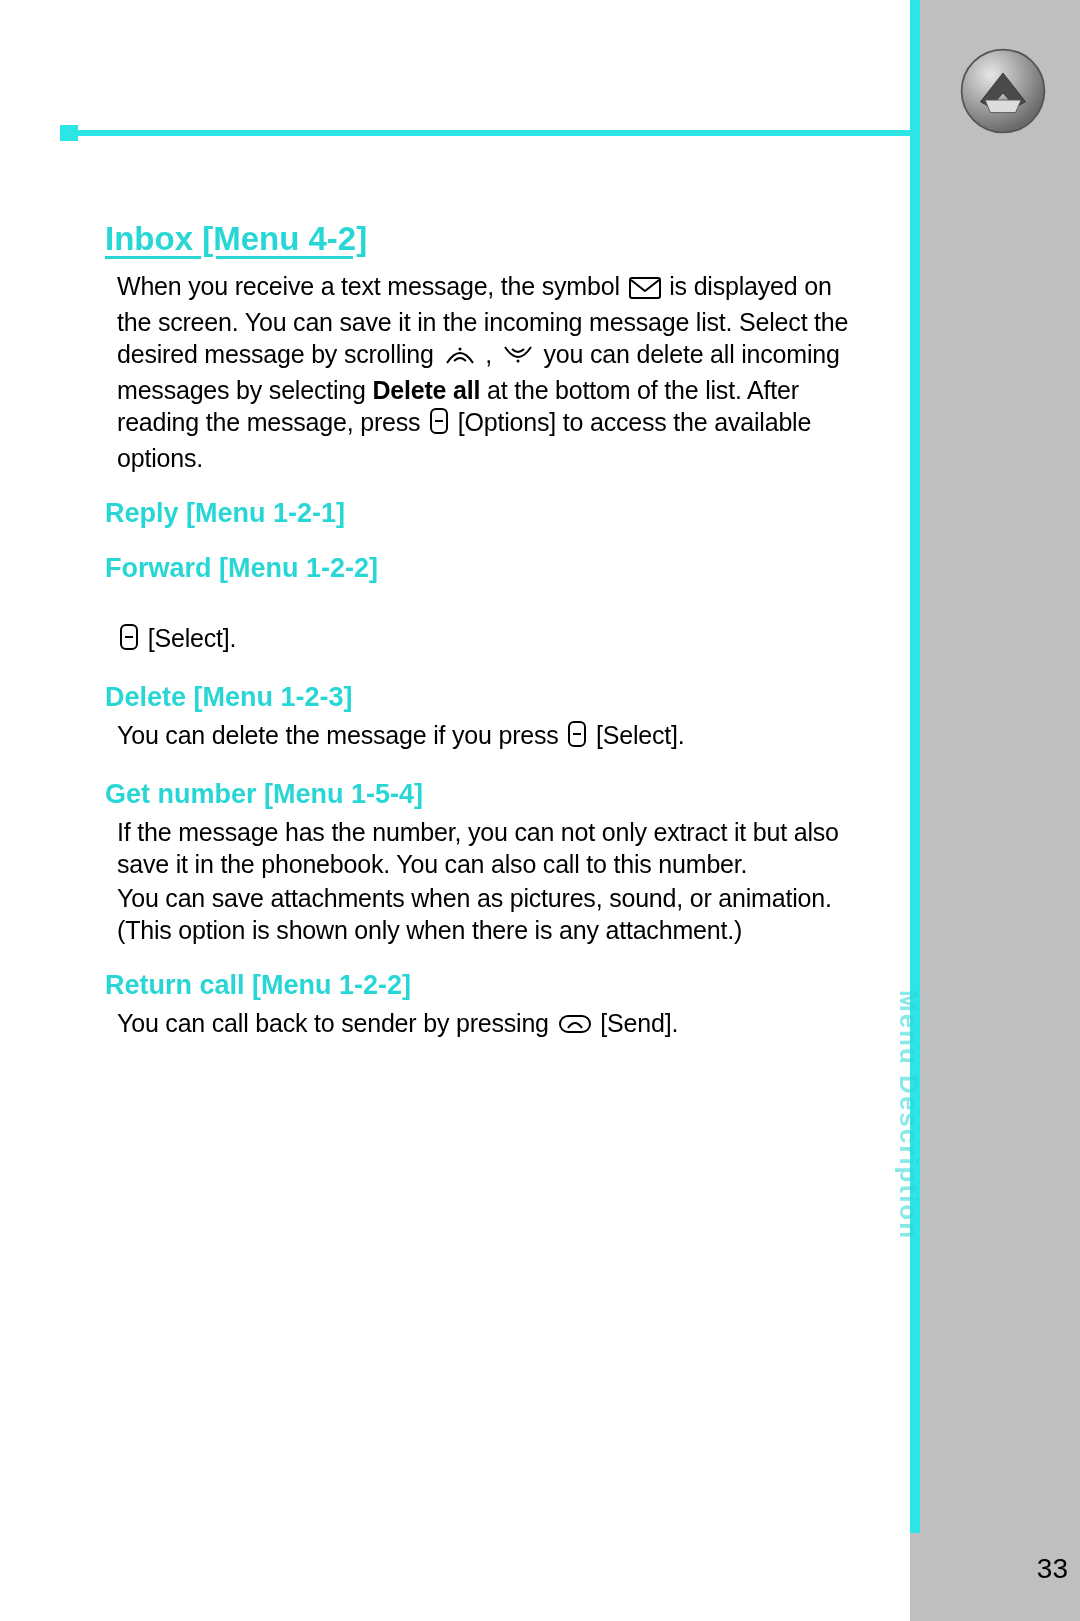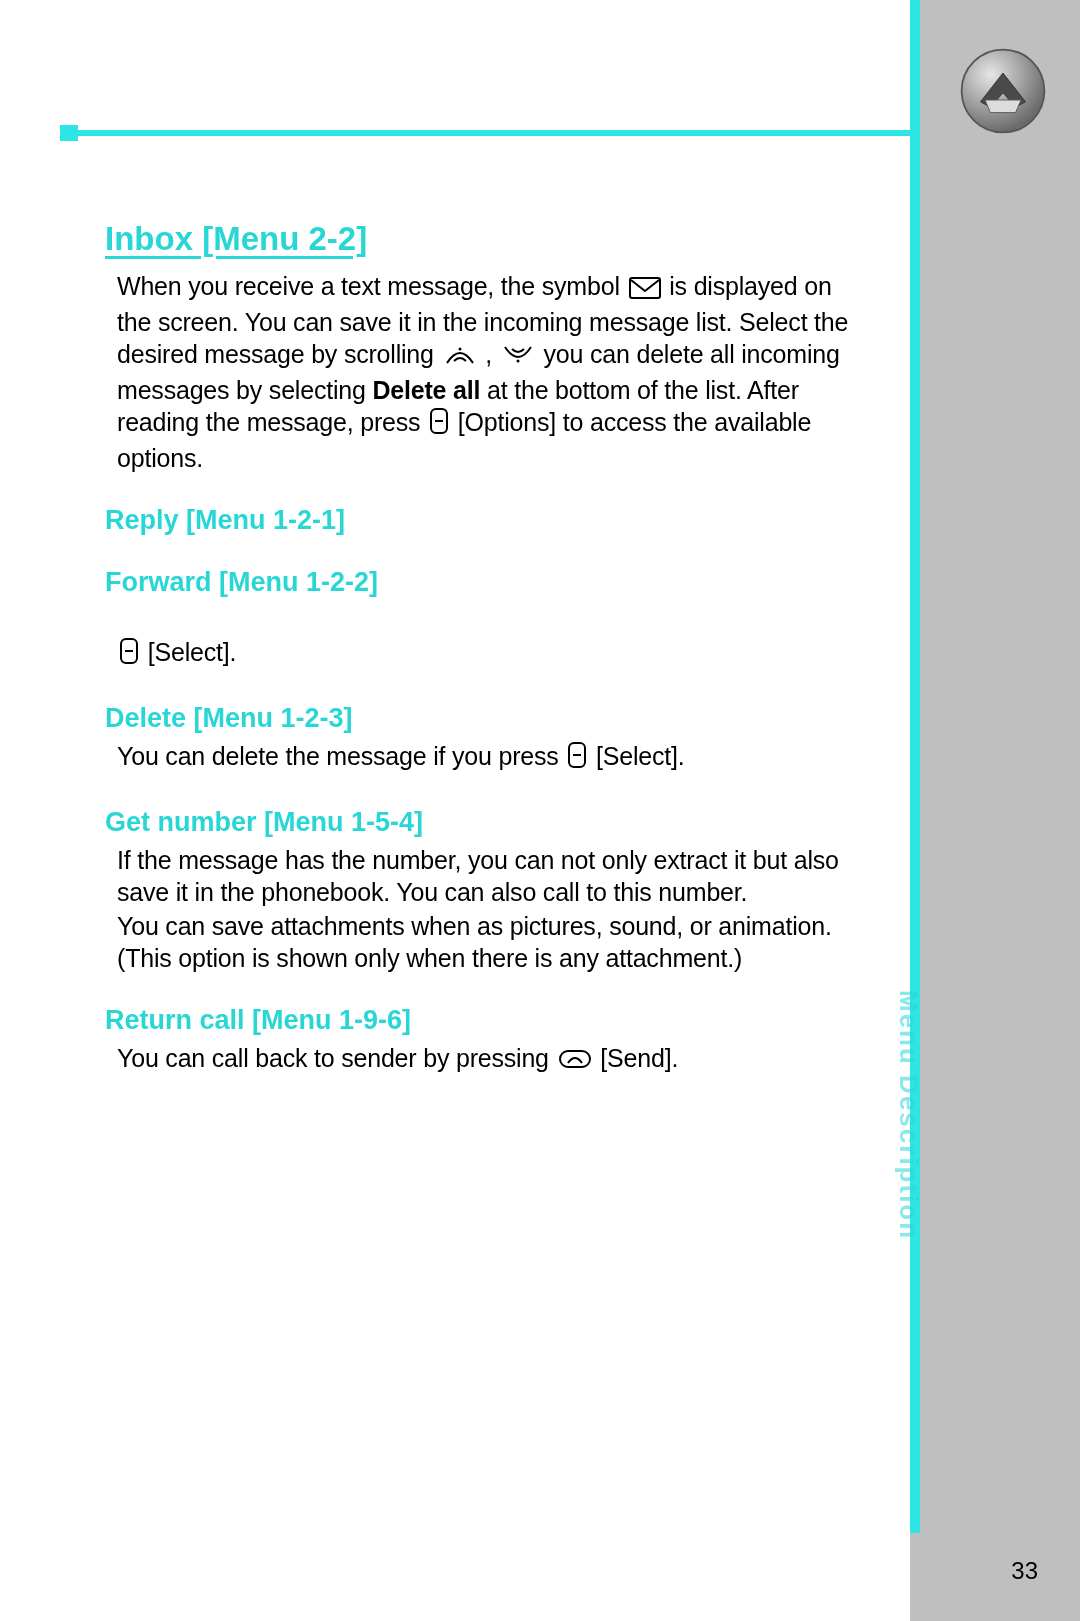--- a/index.html
+++ b/index.html
@@ -73,21 +73,21 @@
     color: #29d6d6;
     text-decoration: underline;
     text-decoration-color: #29d6d6;
     text-underline-offset: 6px;
     margin: 0 0 12px 0;
   }
   .h2 {
     font-size: 27px;
     font-weight: bold;
     color: #29d6d6;
-    margin: 31px 0 6px 0;
+    margin: 24px 0 6px 0;
   }
   .p {
     font-size: 25px;
     line-height: 1.28;
     color: #000;
     margin: 0 0 2px 12px;
     letter-spacing: -0.2px;
   }
   .p strong { font-weight: bold; }
   .inline-icon {
@@ -111,23 +111,23 @@
     font-size: 26px;
     font-weight: bold;
     letter-spacing: 2px;
     color: rgba(41,214,214,0.55);
     position: absolute;
     left: 6px;
     top: -260px;
   }
   .page-num {
     position: absolute;
-    right: 42px;
+    right: 12px;
     bottom: 36px;
-    font-size: 24px;
+    font-size: 28px;
     color: #000;
   }
   .page-num-line {
     position: absolute;
     left: 910px;
     width: 10px;
     top: 1255px;
     bottom: 88px;
     background: #2ee5e5;
   }
@@ -153,21 +153,21 @@
         </radialGradient>
       </defs>
       <circle cx="50" cy="50" r="46" fill="url(#g1)" stroke="#555" stroke-width="2"></circle>
       <path d="M25 62 L50 30 L75 62 L64 68 L50 52 L36 68 Z" fill="#4a4a4a" stroke="#333" stroke-width="1"></path>
       <path d="M30 60 L70 60 L64 74 L36 74 Z" fill="#dcdcdc" stroke="#555" stroke-width="1"></path>
     </svg>
   </div>
 
   <div class="content">
 
-    <h1 class="h1">Inbox [Menu 2-2]</h1>
+    <h1 class="h1">Inbox [Menu 4-2]</h1>
 
     <p class="p">
       <span>When you receive a text message, the symbol </span>
       <span class="inline-icon">
         <svg width="32" height="22" viewBox="0 0 32 22">
             <rect x="1" y="1" width="30" height="20" rx="2" fill="none" stroke="#000" stroke-width="2"></rect>
             <path d="M2 3 L16 14 L30 3" fill="none" stroke="#000" stroke-width="2"></path>
           </svg>
       </span>
       <span> is displayed on the screen. You can save it in the incoming message list. Select the desired message by scrolling </span>
@@ -222,21 +222,21 @@
           </svg>
       </span>
       <span> [Select].</span>
     </p>
 
     <h2 class="h2">Get number [Menu 1-5-4]</h2>
     <p class="p">If the message has the number, you can not only extract it but also save it in the phonebook. You can also call to this number.</p>
 
     <p class="p">You can save attachments when as pictures, sound, or animation. (This option is shown only when there is any attachment.)</p>
 
-    <h2 class="h2">Return call [Menu 1-9-6]</h2>
+    <h2 class="h2">Return call [Menu 1-2-2]</h2>
     <p class="p">
       <span>You can call back to sender by pressing </span>
       <span class="inline-icon">
         <svg width="34" height="24" viewBox="0 0 34 24">
             <rect x="2" y="4" width="30" height="16" rx="8" fill="none" stroke="#000" stroke-width="2"></rect>
             <path d="M10 16 Q17 6 24 16" fill="none" stroke="#000" stroke-width="2"></path>
           </svg>
       </span>
       <span> [Send].</span>
     </p>

